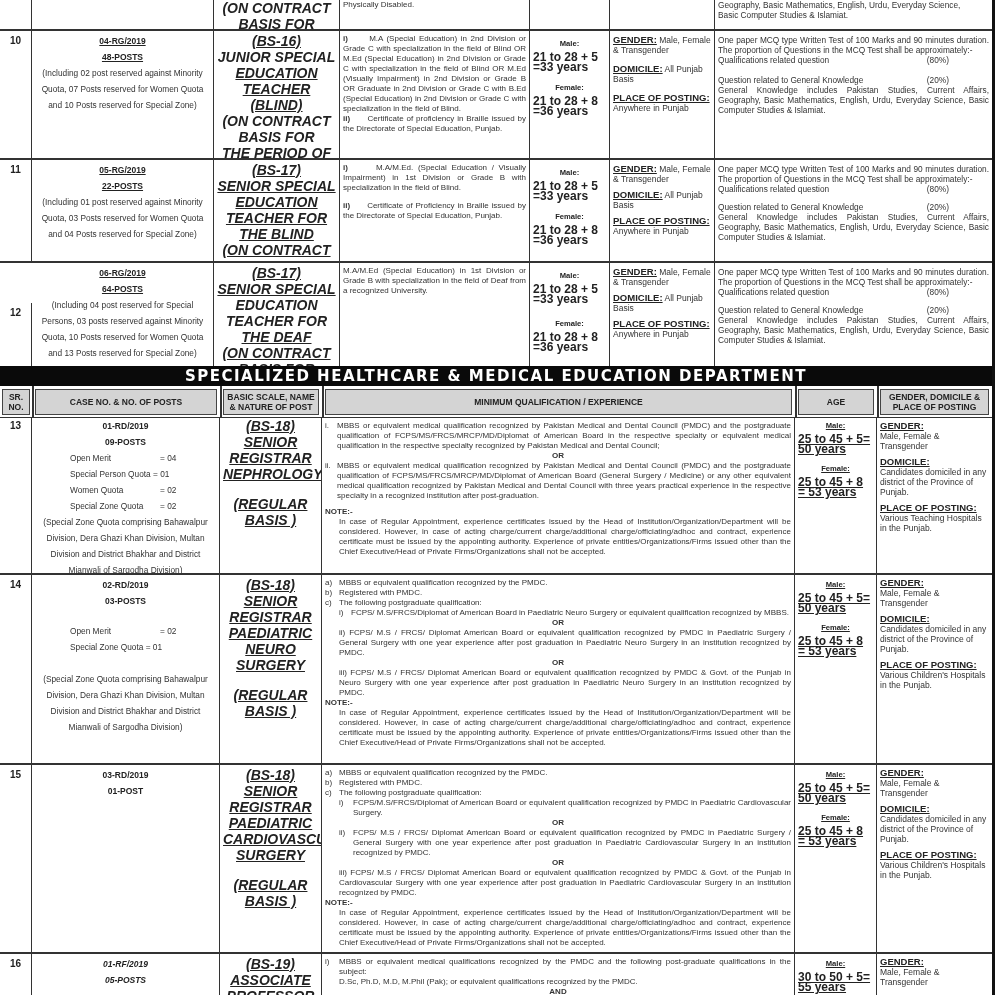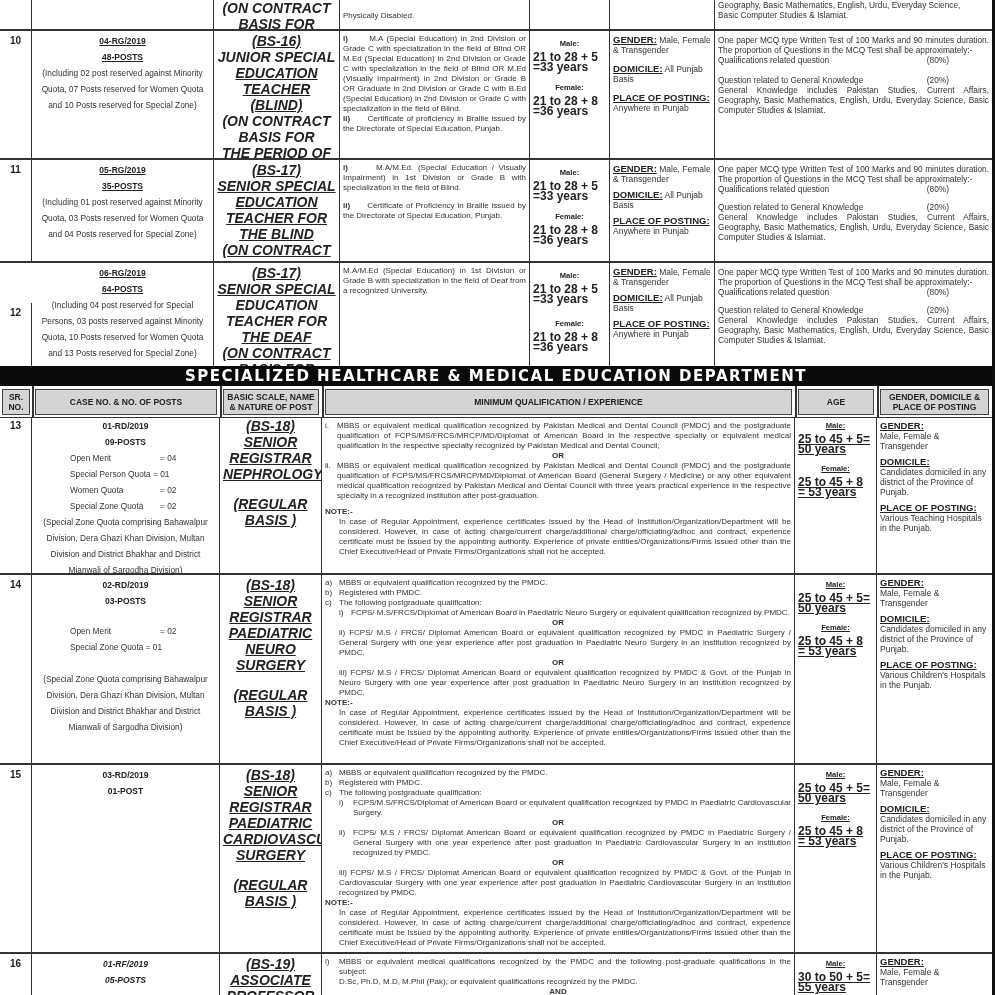--- a/index.html
+++ b/index.html
@@ -38,21 +38,21 @@
 
 <div class="page">
 
   <div class="row" style="top:0;height:31px;">
     <div class="cell" style="left:0;width:32px;"></div>
     <div class="cell" style="left:32px;width:182px;"></div>
     <div class="cell" style="left:214px;width:126px;padding-top:0;">
       <div class="post-line nu">(ON CONTRACT BASIS FOR</div>
       <div class="post-line nu">THE PERIOD OF 05 YEARS )</div>
     </div>
-    <div class="cell" style="left:340px;width:190px;padding-top:11px;">
+    <div class="cell" style="left:340px;width:190px;padding-top:0;">
       <div class="qual">Physically Disabled.</div>
     </div>
     <div class="cell" style="left:530px;width:80px;"></div>
     <div class="cell" style="left:610px;width:105px;"></div>
     <div class="cell" style="left:715px;width:277px;padding-top:0;border-right:none;">
       <div class="test">Geography, Basic Mathematics, English, Urdu, Everyday Science,</div>
       <div class="test">Basic Computer Studies &amp; Islamiat.</div>
     </div>
   </div>
 
@@ -97,21 +97,21 @@
           <span>(20%)</span>
         </div>
       <div>General Knowledge includes Pakistan Studies, Current Affairs, Geography, Basic Mathematics, English, Urdu, Everyday Science, Basic Computer Studies &amp; Islamiat.</div>
     </div>
   </div>
 
   <div class="row" style="top:160px;height:103px;">
     <div class="cell sr" style="left:0;width:32px;">11</div>
     <div class="cell center" style="left:32px;width:182px;">
       <div class="case-no">05-RG/2019</div>
-      <div class="posts">35-POSTS</div>
+      <div class="posts">22-POSTS</div>
       <div class="case-desc">(Including 01 post reserved against Minority Quota, 03 Posts reserved for Women Quota and 04 Posts reserved for Special Zone)</div>
     </div>
     <div class="cell" style="left:214px;width:126px;">
       <div class="post-line">(BS-17)</div>
       <div class="post-line">SENIOR SPECIAL</div>
       <div class="post-line">EDUCATION TEACHER FOR</div>
       <div class="post-line">THE BLIND</div>
       <div class="post-line">(ON CONTRACT BASIS FOR</div>
       <div class="post-line">THE PERIOD OF 05 YEARS )</div>
     </div>
@@ -273,21 +273,21 @@
       <div style="display:flex;">
           <span style="width:14px;flex:none;">b)</span>
           <span>Registered with PMDC.</span>
         </div>
       <div style="display:flex;">
           <span style="width:14px;flex:none;">c)</span>
           <span>The following postgraduate qualification:</span>
         </div>
       <div style="display:flex;padding-left:14px;">
           <span style="width:12px;flex:none;">i)</span>
-          <span>FCPS/ M.S/FRCS/Diplomat of American Board in Paediatric Neuro Surgery or equivalent qualification recognized by PMDC.</span>
+          <span>FCPS/ M.S/FRCS/Diplomat of American Board in Paediatric Neuro Surgery or equivalent qualification recognized by MBBS.</span>
         </div>
       <div class="or">OR</div>
       <div style="padding-left:14px;"><span>ii)&nbsp;</span><span>FCPS/ M.S / FRCS/ Diplomat American Board or equivalent qualification recognized by PMDC in Paediatric Surgery / General Surgery with one year experience after post graduation in Paediatric Neuro Surgery in an institution recognized by PMDC.</span></div>
       <div class="or">OR</div>
       <div style="padding-left:14px;"><span>iii)&nbsp;</span><span>FCPS/ M.S / FRCS/ Diplomat American Board or equivalent qualification recognized by PMDC &amp; Govt. of the Punjab in Neuro Surgery with one year experience after post graduation in Paediatric Neuro Surgery in an institution recognized by PMDC.</span></div>
       <div class="note-lbl">NOTE:-</div>
       <div class="ind">In case of Regular Appointment, experience certificates issued by the Head of Institution/Organization/Department will be considered. However, in case of acting charge/current charge/additional charge/officiating/adhoc and contract, experience certificate must be issued by the appointing authority. Experience of private entities/Organizations/Firms issued other than the Chief Executive/Head of Private Firms/Organizations shall not be accepted.</div>
     </div>
     <div class="cell" style="left:795px;width:82px;padding-top:5px;">
       <div class="age-lbl u">Male:</div>

